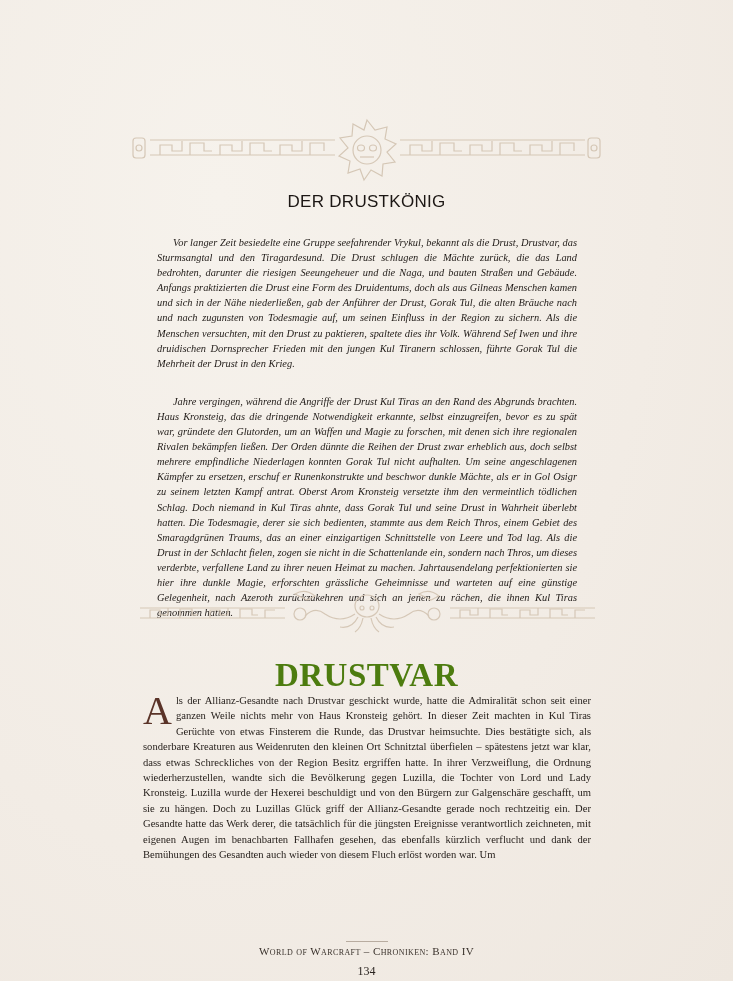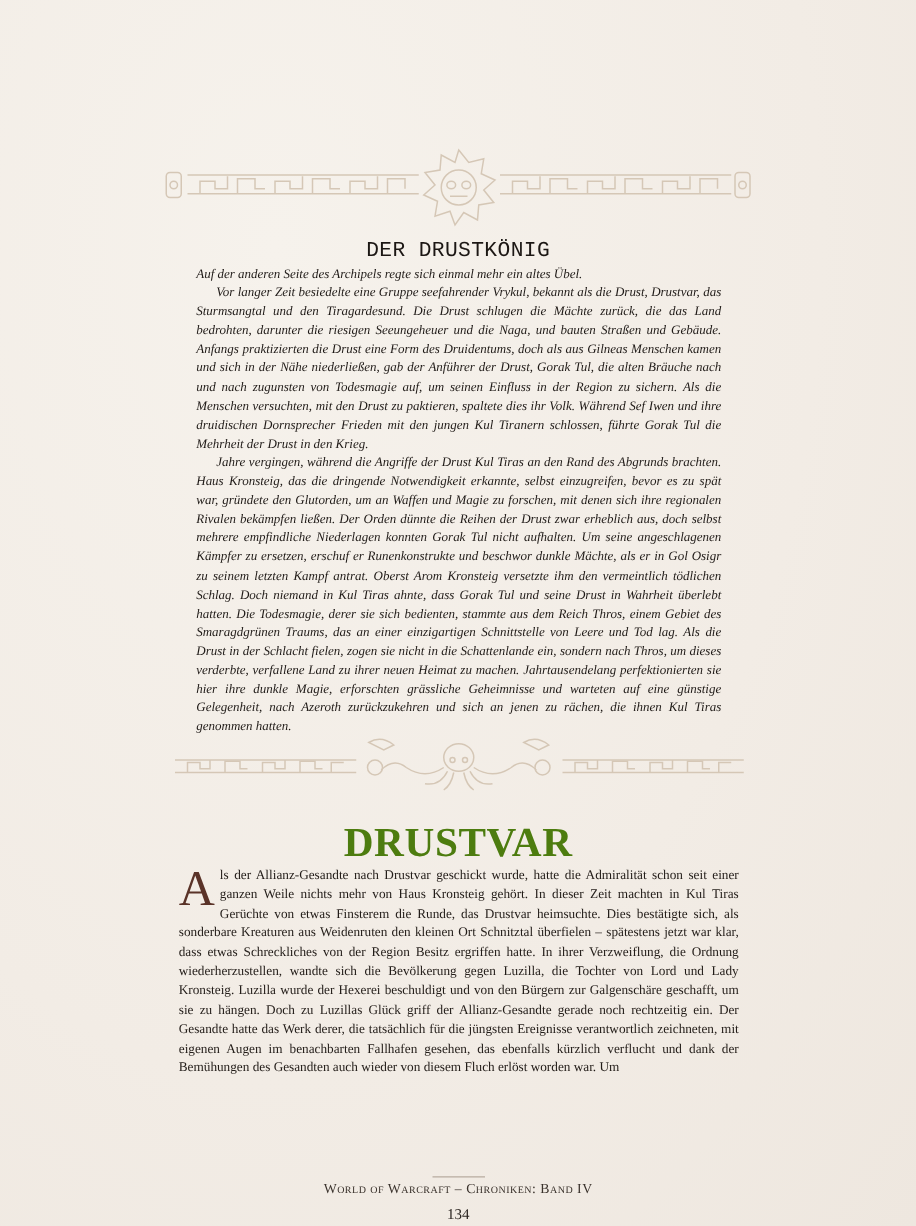--- a/index.html
+++ b/index.html
@@ -12,29 +12,29 @@
     color: #1f1a17;
   }
   .ornament { position: absolute; left: 0; width: 733px; }
   .ornament svg { display: block; }
   #orn-top { top: 118px; height: 70px; }
   #orn-mid { top: 586px; height: 50px; }
 
   .section-title {
     position: absolute; left: 0; width: 733px; text-align: center;
     top: 192px; font-size: 17px; letter-spacing: 0.3px; color: #1c1714;
-    font-family: Liberation Mono, monospace;
+    font-family: Liberation Sans, sans-serif;
   }
   .italic-block {
     position: absolute; left: 157px; width: 420px; top: 212px;
     font-style: italic; font-size: 10.4px; line-height: 15.1px;
     text-align: justify;
   }
   .italic-block p { margin: 0; }
-  .italic-block p.indent { text-indent: 16px; }
+  .italic-block p.indent { text-indent: 16px; margin-top: 23px; }
 
   .chapter-title {
     position: absolute; left: 0; width: 733px; text-align: center;
     top: 657px; font-size: 33px; font-weight: bold; color: #4d7c0f;
     letter-spacing: 0.5px;
   }
   .body-block {
     position: absolute; left: 143px; width: 448px; top: 693px;
     font-size: 10.6px; line-height: 15.4px; text-align: justify;
     color: #221c18;
@@ -77,21 +77,20 @@
       <ellipse cx="361" cy="30" rx="3.5" ry="3"></ellipse>
         <ellipse cx="373" cy="30" rx="3.5" ry="3"></ellipse>
       <path d="M360 39 h14"></path>
     </g>
   </svg>
 </div>
 
 <div class="section-title">DER DRUSTKÖNIG</div>
 
 <div class="italic-block">
-  <p>Auf der anderen Seite des Archipels regte sich einmal mehr ein altes Übel.</p>
   <p class="indent">Vor langer Zeit besiedelte eine Gruppe seefahrender Vrykul, bekannt als die Drust, Drustvar, das Sturmsangtal und den Tiragardesund. Die Drust schlugen die Mächte zurück, die das Land bedrohten, darunter die riesigen Seeungeheuer und die Naga, und bauten Straßen und Gebäude. Anfangs praktizierten die Drust eine Form des Druidentums, doch als aus Gilneas Menschen kamen und sich in der Nähe niederließen, gab der Anführer der Drust, Gorak Tul, die alten Bräuche nach und nach zugunsten von Todesmagie auf, um seinen Einfluss in der Region zu sichern. Als die Menschen versuchten, mit den Drust zu paktieren, spaltete dies ihr Volk. Während Sef Iwen und ihre druidischen Dornsprecher Frieden mit den jungen Kul Tiranern schlossen, führte Gorak Tul die Mehrheit der Drust in den Krieg.</p>
   <p class="indent">Jahre vergingen, während die Angriffe der Drust Kul Tiras an den Rand des Abgrunds brachten. Haus Kronsteig, das die dringende Notwendigkeit erkannte, selbst einzugreifen, bevor es zu spät war, gründete den Glutorden, um an Waffen und Magie zu forschen, mit denen sich ihre regionalen Rivalen bekämpfen ließen. Der Orden dünnte die Reihen der Drust zwar erheblich aus, doch selbst mehrere empfindliche Niederlagen konnten Gorak Tul nicht aufhalten. Um seine angeschlagenen Kämpfer zu ersetzen, erschuf er Runenkonstrukte und beschwor dunkle Mächte, als er in Gol Osigr zu seinem letzten Kampf antrat. Oberst Arom Kronsteig versetzte ihm den vermeintlich tödlichen Schlag. Doch niemand in Kul Tiras ahnte, dass Gorak Tul und seine Drust in Wahrheit überlebt hatten. Die Todesmagie, derer sie sich bedienten, stammte aus dem Reich Thros, einem Gebiet des Smaragdgrünen Traums, das an einer einzigartigen Schnittstelle von Leere und Tod lag. Als die Drust in der Schlacht fielen, zogen sie nicht in die Schattenlande ein, sondern nach Thros, um dieses verderbte, verfallene Land zu ihrer neuen Heimat zu machen. Jahrtausendelang perfektionierten sie hier ihre dunkle Magie, erforschten grässliche Geheimnisse und warteten auf eine günstige Gelegenheit, nach Azeroth zurückzukehren und sich an jenen zu rächen, die ihnen Kul Tiras genommen hatten.</p>
 </div>
 
 <div class="ornament" id="orn-mid">
   <svg width="733" height="50" viewBox="0 0 733 50">
     <g stroke="#d5c7b6" fill="none" stroke-width="1.2">
       <path d="M140 32 h145 M140 22 h145 M450 32 h145 M450 22 h145"></path>
       <path d="M150 32 v-8 h10 v5 h8 v-7 M180 32 v-9 h12 v6 h6 M210 32 v-8 h10 v5 h8 v-7 M240 32 v-9 h12 v6 h6 M265 32 v-8 h10"></path>
       <path d="M460 32 v-8 h10 v5 h8 v-7 M490 32 v-9 h12 v6 h6 M520 32 v-8 h10 v5 h8 v-7 M550 32 v-9 h12 v6 h6 M575 32 v-8 h10"></path>

